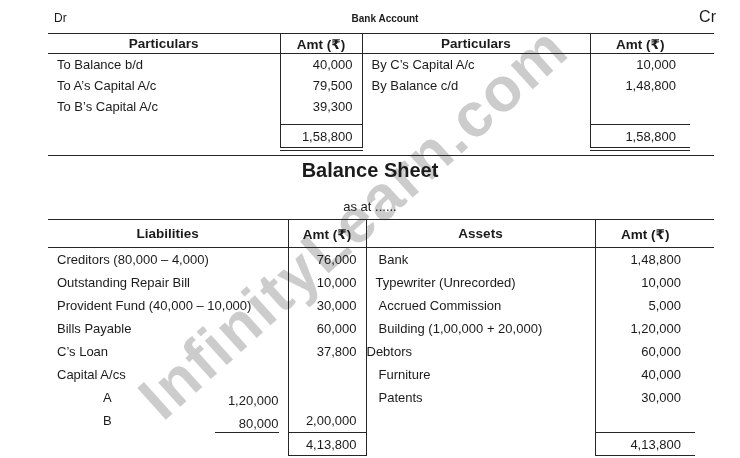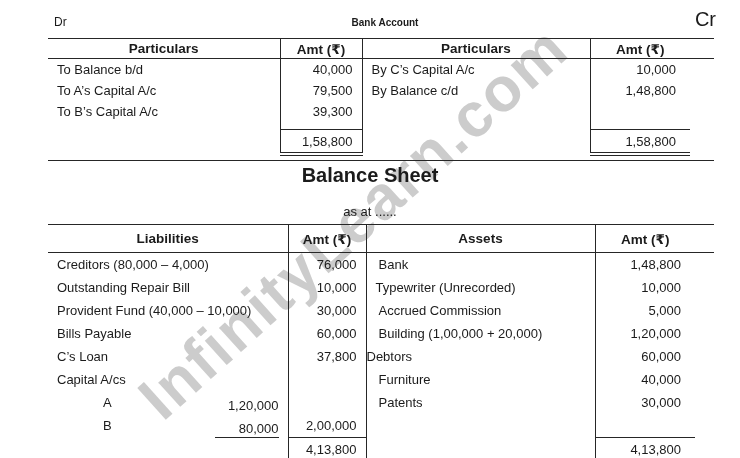--- a/index.html
+++ b/index.html
@@ -15,21 +15,21 @@
     color:#8f8f8f;opacity:.45;
   }
   .page{position:relative;z-index:1;}
   
   .acct-header{
     display:grid;grid-template-columns:1fr auto 1fr;align-items:baseline;
     padding:8px 24px 7px 54px;
   }
   .acct-header .dr{font-size:12px;text-align:left;}
   .acct-header .ttl{font-size:10px;font-weight:bold;text-align:center;}
-  .acct-header .cr{font-size:20px;text-align:right;}
+  .acct-header .cr{font-size:16px;text-align:right;}
   
   .rule{height:0;border-top:1.7px solid #262626;margin-left:48px;width:666px;}
   .rule.thin{border-top-width:1.3px;}
   .rule.close{margin-top:4px;border-top-width:1.6px;}
   
   table{border-collapse:collapse;table-layout:fixed;margin-left:48px;width:642px;}
   td{font-size:13px;padding:0 9px;height:21px;vertical-align:middle;overflow:hidden;white-space:nowrap;}
   .bs td{height:23px;}
   .head td{font-weight:bold;text-align:center;height:19px;font-size:13.5px;padding:0 4px;}
   .bs-head td{height:27px;}

